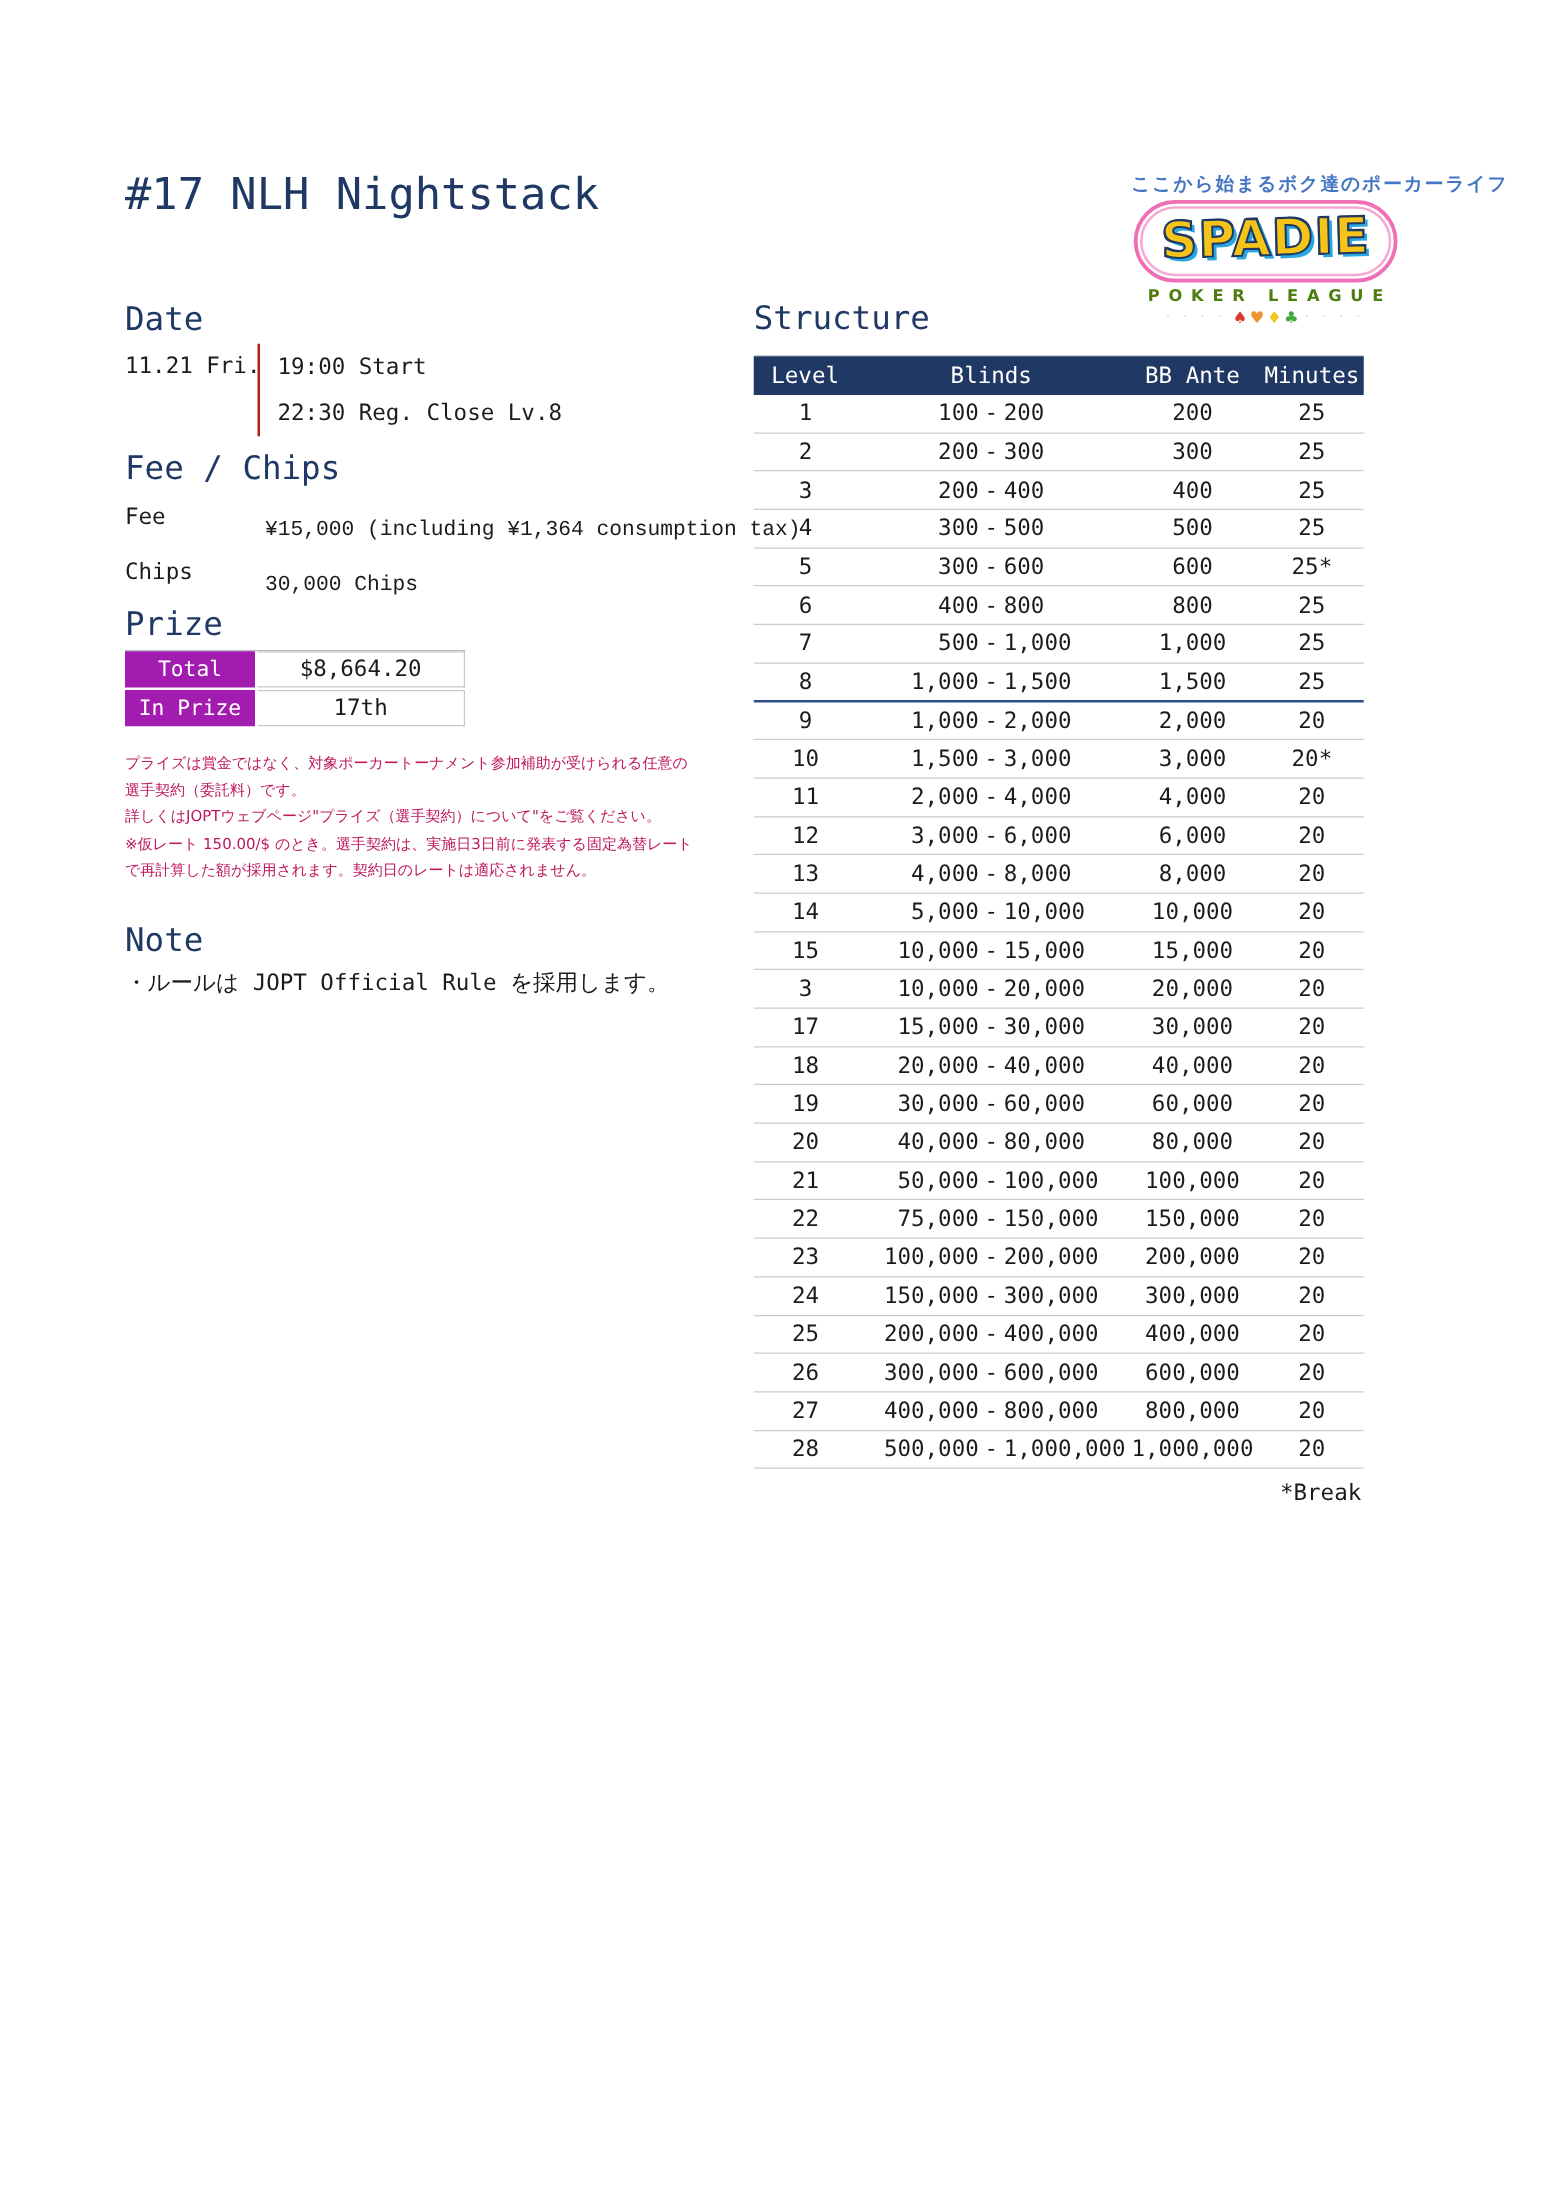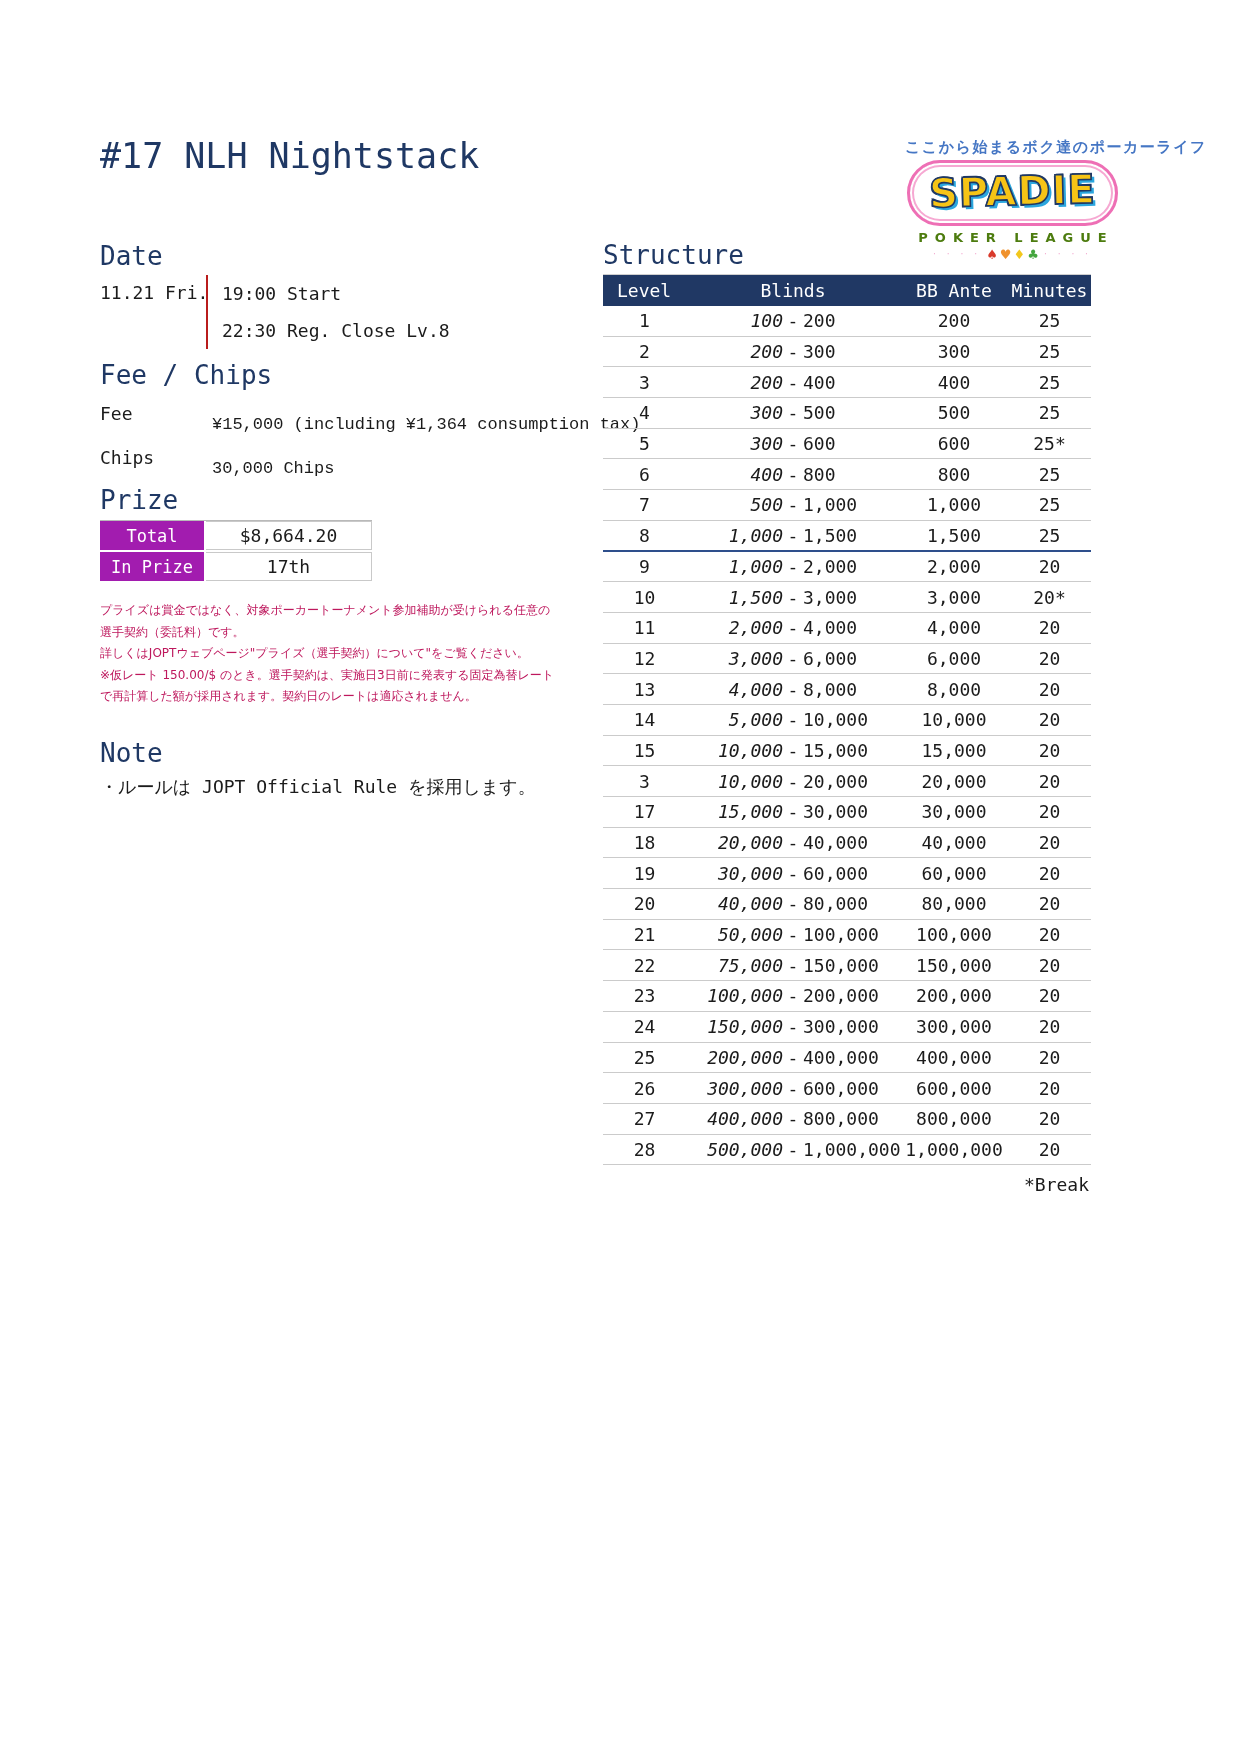--- a/index.html
+++ b/index.html
@@ -75,37 +75,37 @@
   .jp-note {
     position:absolute; left:100px; top:600px; width:480px;
     font-family:"DejaVu Sans","Liberation Sans",sans-serif;
     font-size:12px; line-height:1.8; color:#be185d; white-space:pre-line;
   }
   
   .section-note { position:absolute; left:100px; top:738px; }
   .note-item { font-size:18px; line-height:34px; white-space:nowrap; margin-top:2px; }
   
   .section-structure { position:absolute; left:603px; top:240px; width:488px; }
-  .stable { margin-top:4px; border-top:1px solid #cfcfcf; }
+  .stable { margin-top:14px; border-top:1px solid #cfcfcf; }
   .thead {
     display:flex; align-items:center; height:31px;
     background:#203864; color:#ffffff; font-size:18px;
   }
   .th-level { width:83px; padding-left:14px; text-align:left; }
   .th-blinds { width:214px; text-align:center; }
   .th-ante { width:108px; text-align:center; }
   .th-minutes { width:83px; text-align:center; }
   .trow {
     display:flex; align-items:center; height:30.7px;
     border-bottom:1px solid #cbcbcb; font-size:18px; color:#1b1b1b;
   }
   .trow.regclose { border-bottom:2px solid #2e4f8c; }
   .c-level { width:83px; text-align:center; }
   .c-blinds { width:214px; display:flex; justify-content:center; }
-  .c-blinds .sb { width:97px; text-align:right; white-space:nowrap;font-style:italic; }
+  .c-blinds .sb { width:97px; text-align:right; white-space:nowrap; }
   .c-blinds .dash { width:20px; text-align:center; }
   .c-blinds .bb { width:97px; text-align:left; white-space:nowrap; }
   .c-ante { width:108px; text-align:center; white-space:nowrap; }
   .c-minutes { width:83px; text-align:center; white-space:nowrap; }
   .footnote { margin-top:9px; text-align:right; font-size:18px; padding-right:2px; }
 </style>
 </head>
 <body>
 
 <div class="page">

